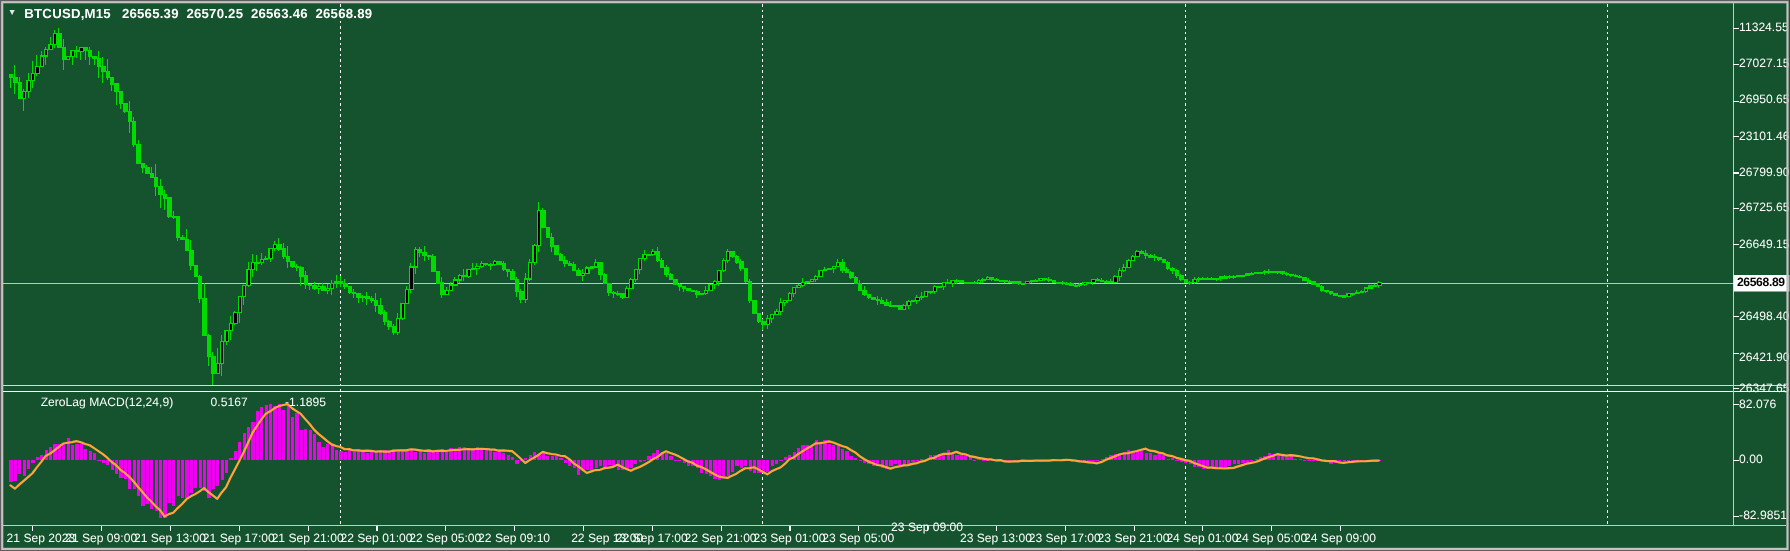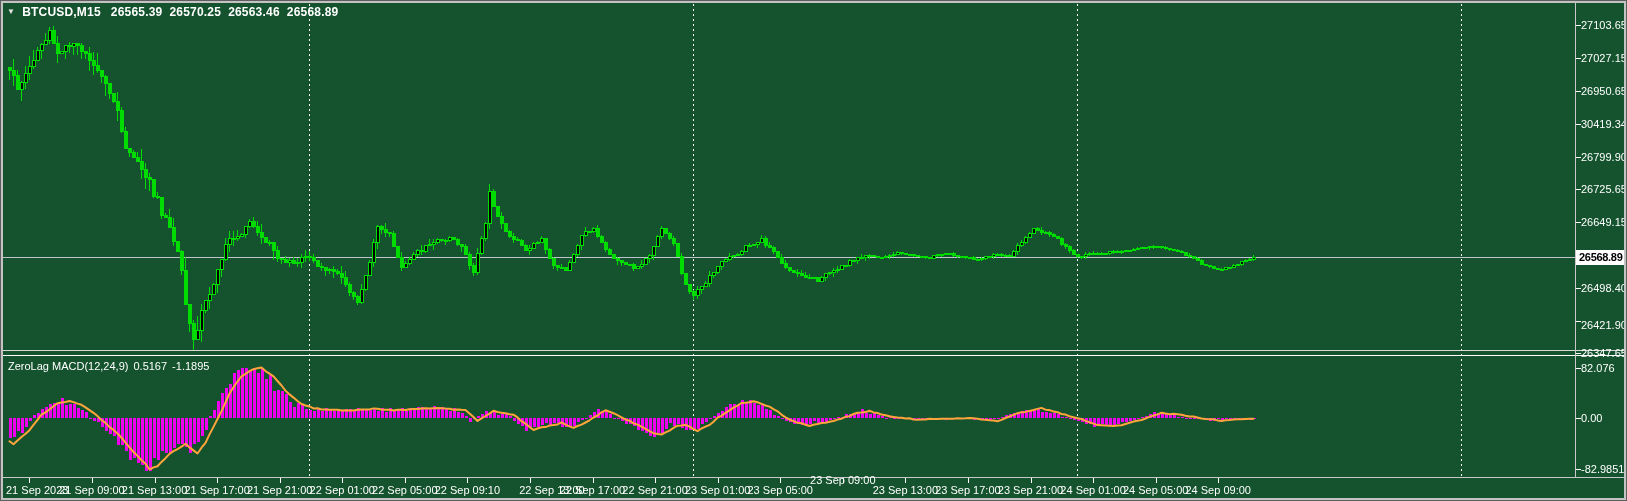--- a/index.html
+++ b/index.html
@@ -8,21 +8,21 @@
   #cv{position:absolute;left:0;top:0;z-index:1;}
   #labels{position:absolute;left:0;top:0;width:100%;height:100%;z-index:2;pointer-events:none;}
   .axlab{position:absolute;color:#fff;font-size:11px;line-height:14px;height:14px;white-space:nowrap;}
   .tlab{position:absolute;color:#fff;font-size:11px;line-height:14px;height:14px;white-space:nowrap;text-align:center;}
   #hdr{position:absolute;left:7px;top:5px;color:#fff;font-size:12px;font-weight:700;
        letter-spacing:.2px;white-space:nowrap;z-index:2;}
   #hdr .tri{font-size:8px;color:#e6e6e6;vertical-align:2px;margin-right:7px;cursor:pointer;pointer-events:auto;}
   #hdr .sym{margin-right:10px;}
   #hdr .num{margin-right:7px;font-weight:700;}
   #ind{position:absolute;left:8px;top:360px;color:#fff;font-size:11px;font-weight:400;white-space:nowrap;z-index:2;}
-  #ind span{margin-right:5px;}
+  #ind span{margin-right:5px;margin-left:29px;}
   #ptag{position:absolute;left:1576px;top:250px;width:49px;height:15px;background:#fff;color:#000;
         font-size:11px;font-weight:700;line-height:15px;padding-left:3px;letter-spacing:-0.3px;z-index:3;}
   .frameO{position:absolute;inset:0;border:1px solid #5e5e5e;z-index:5;pointer-events:none;}
   .frameI{position:absolute;inset:1px;border:2px solid #c3c3c3;z-index:5;pointer-events:none;}
 </style>
 </head>
 <body>
 
 <div id="win">
   <svg id="cv" width="1627" height="501" shape-rendering="crispEdges">
@@ -1025,24 +1025,24 @@
   <div id="labels">
     <div id="hdr">
       <span class="tri">▼</span><span class="sym">BTCUSD,M15</span><span class="num">26565.39</span><span class="num">26570.25</span><span class="num">26563.46</span><span class="num">26568.89</span>
     </div>
 
     <div id="ind">
       <span>ZeroLag MACD(12,24,9)</span><span>0.5167</span><span>-1.1895</span>
     </div>
 
     <div id="ptag">26568.89</div>
-  <div class="axlab" style="left: 1581px; top: 18px;">27103.65</div>
+  <div class="axlab" style="left: 1581px; top: 18px;">11324.55</div>
       <div class="axlab" style="left: 1581px; top: 51.1887px;">27027.15</div>
       <div class="axlab" style="left: 1581px; top: 84.3774px;">26950.65</div>
-      <div class="axlab" style="left: 1581px; top: 116.59px;">30419.34</div>
+      <div class="axlab" style="left: 1581px; top: 116.59px;">23101.46</div>
       <div class="axlab" style="left: 1581px; top: 149.779px;">26799.90</div>
       <div class="axlab" style="left: 1581px; top: 181.991px;">26725.65</div>
       <div class="axlab" style="left: 1581px; top: 215.18px;">26649.15</div>
       <div class="axlab" style="left: 1581px; top: 280.581px;">26498.40</div>
       <div class="axlab" style="left: 1581px; top: 318px; text-align: right;">26421.90</div>
       <div class="axlab" style="left: 1581px; top: 345.983px; text-align: right;">26347.65</div>
       <div class="axlab" style="left: 1581px; top: 360.523px;">82.076</div>
       <div class="axlab" style="left: 1581px; top: 411px;">0.00</div>
       <div class="axlab" style="left: 1581px; top: 462.036px;">-82.9851</div>
       <div class="tlab" style="top: 483px; width: 90px; left: 6px; text-align: left;">21 Sep 2023</div>

